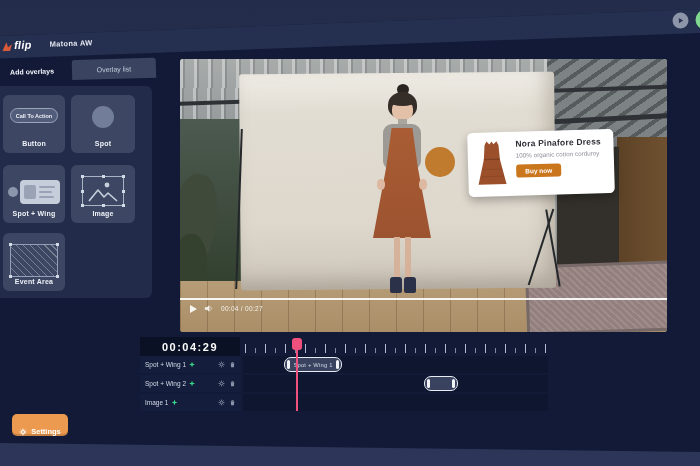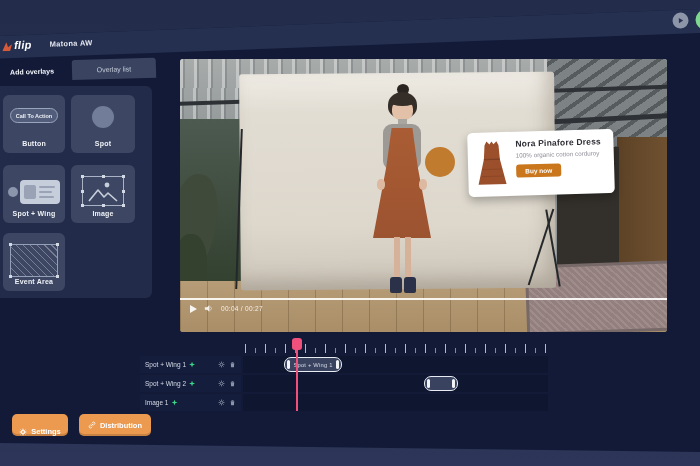--- a/index.html
+++ b/index.html
@@ -292,20 +292,21 @@
     <div class="controls">
       <span class="ctl-play"></span>
       <svg width="10" height="9" viewBox="0 0 24 20">
         <path d="M2 7v6h5l6 5V2L7 7H2z" fill="rgba(255,255,255,.85)"></path>
         <path d="M16 6a5.5 5.5 0 0 1 0 8" fill="none" stroke="rgba(255,255,255,.85)" stroke-width="1.6" stroke-linecap="round"></path>
       </svg>
       <span class="time-text">00:04 / 00:27</span>
     </div>
   </div>
 
+  <div class="timecode">00:04:29</div>
 
   <div class="ruler">
     <div class="tall"></div>
     <div class="short"></div>
   </div>
 
   <div class="track-row" style="top:356px;">
     <div class="track-label-cell">
       <span class="track-name">Spot + Wing 1</span>
       <span class="sparkle"></span>
@@ -379,20 +380,14 @@
 
   <div class="foot-btn settings-btn">
     <svg width="8" height="8" viewBox="0 0 24 24">
         <g stroke="currentColor" stroke-width="3" fill="none">
           <circle cx="12" cy="12" r="4.5"></circle>
           <path d="M12 2v4M12 18v4M2 12h4M18 12h4M5 5l2.8 2.8M16.2 16.2L19 19M19 5l-2.8 2.8M7.8 16.2L5 19"></path>
         </g>
       </svg>
     <span>Settings</span>
   </div>
-  <div class="foot-btn distribution-btn">
-    <svg width="8" height="8" viewBox="0 0 24 24">
-        <path d="M9 15l6-6M8 11l-3.5 3.5a3.8 3.8 0 0 0 5.4 5.4L12 18M16 13l3.5-3.5a3.8 3.8 0 0 0-5.4-5.4L12 6" fill="none" stroke="currentColor" stroke-width="2.4" stroke-linecap="round"></path>
-      </svg>
-    <span>Distribution</span>
-  </div>
 
 </div>
 
 </body></html>

